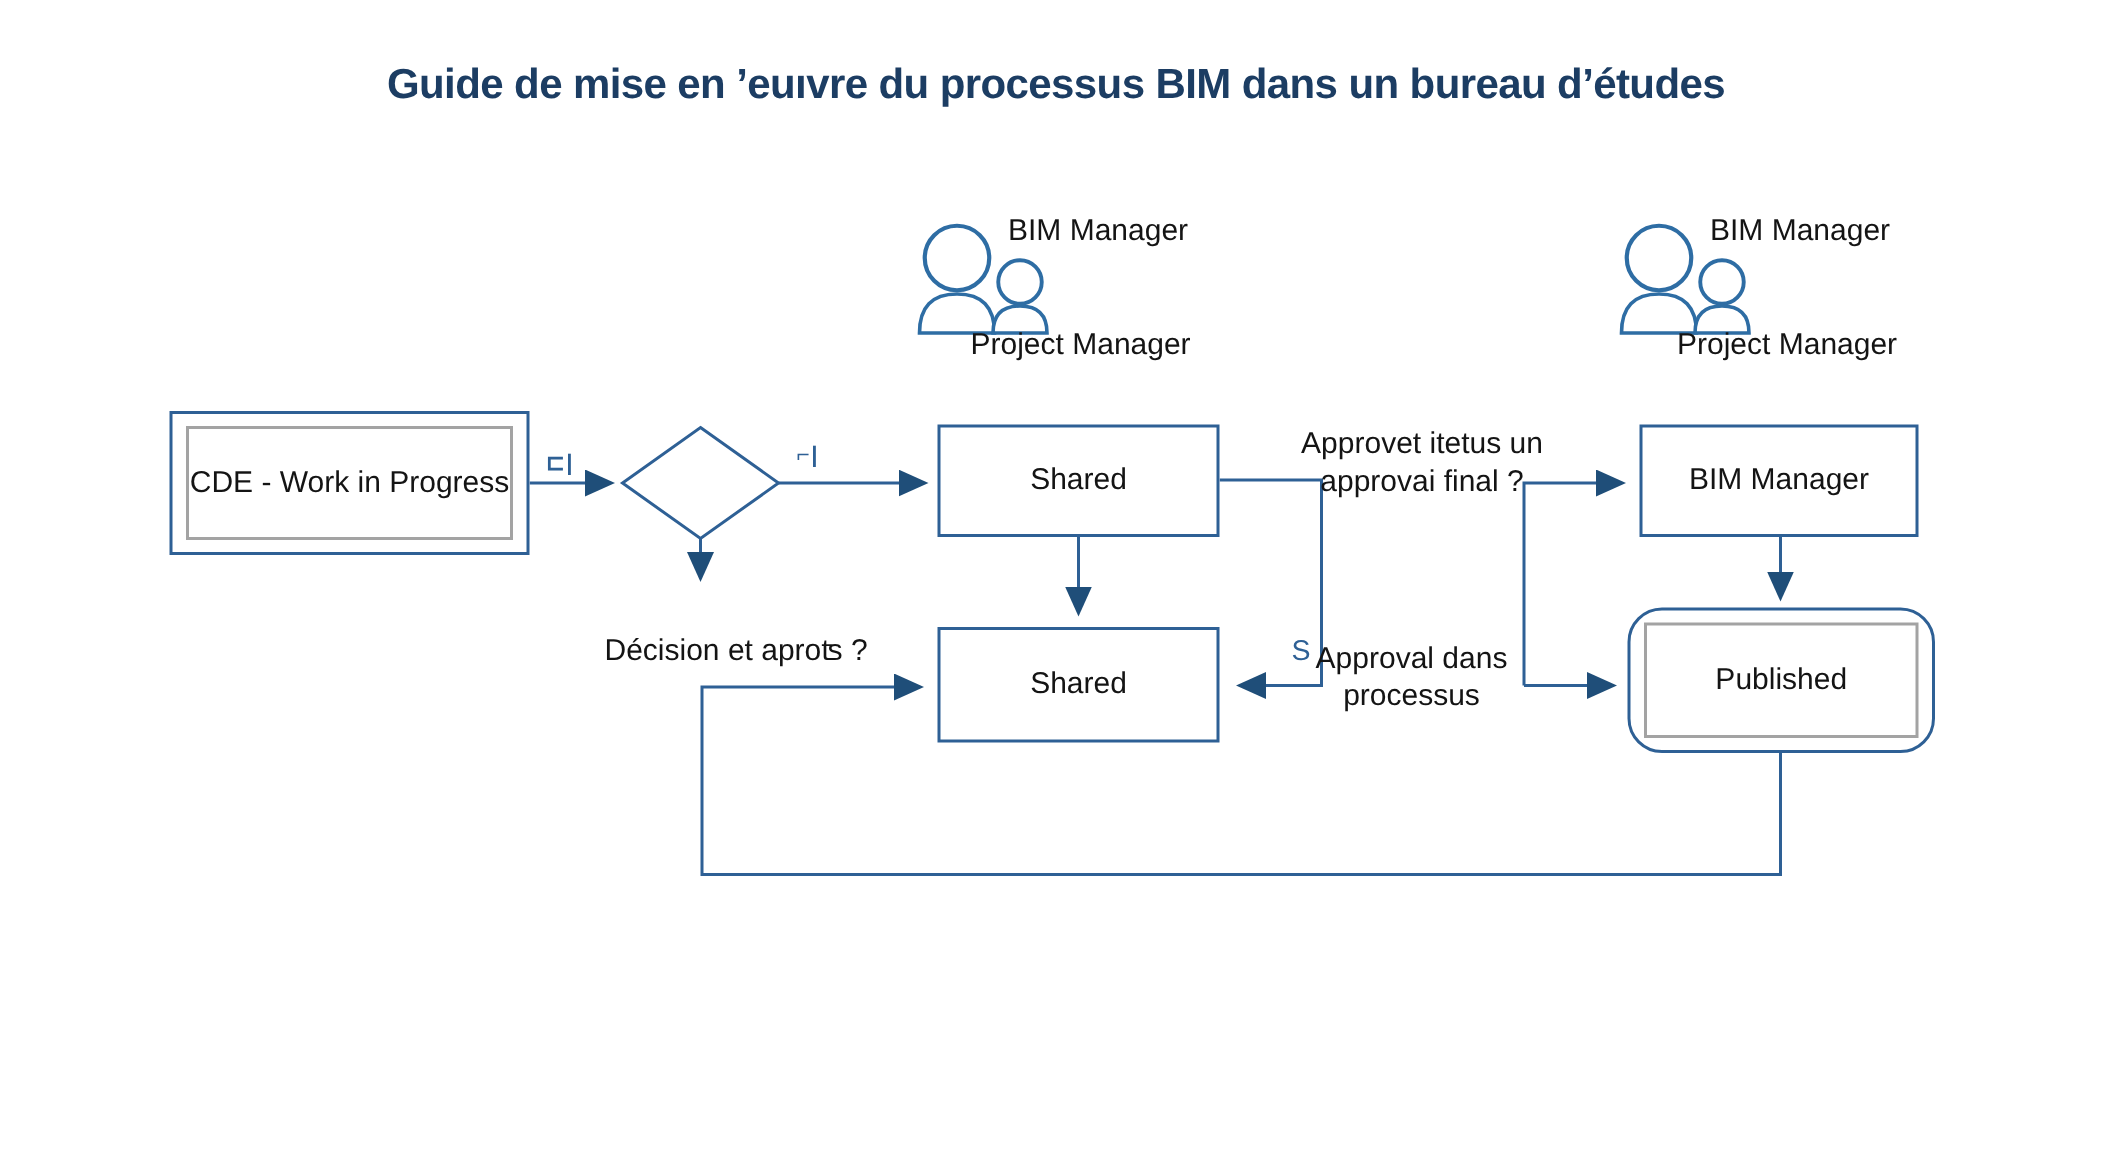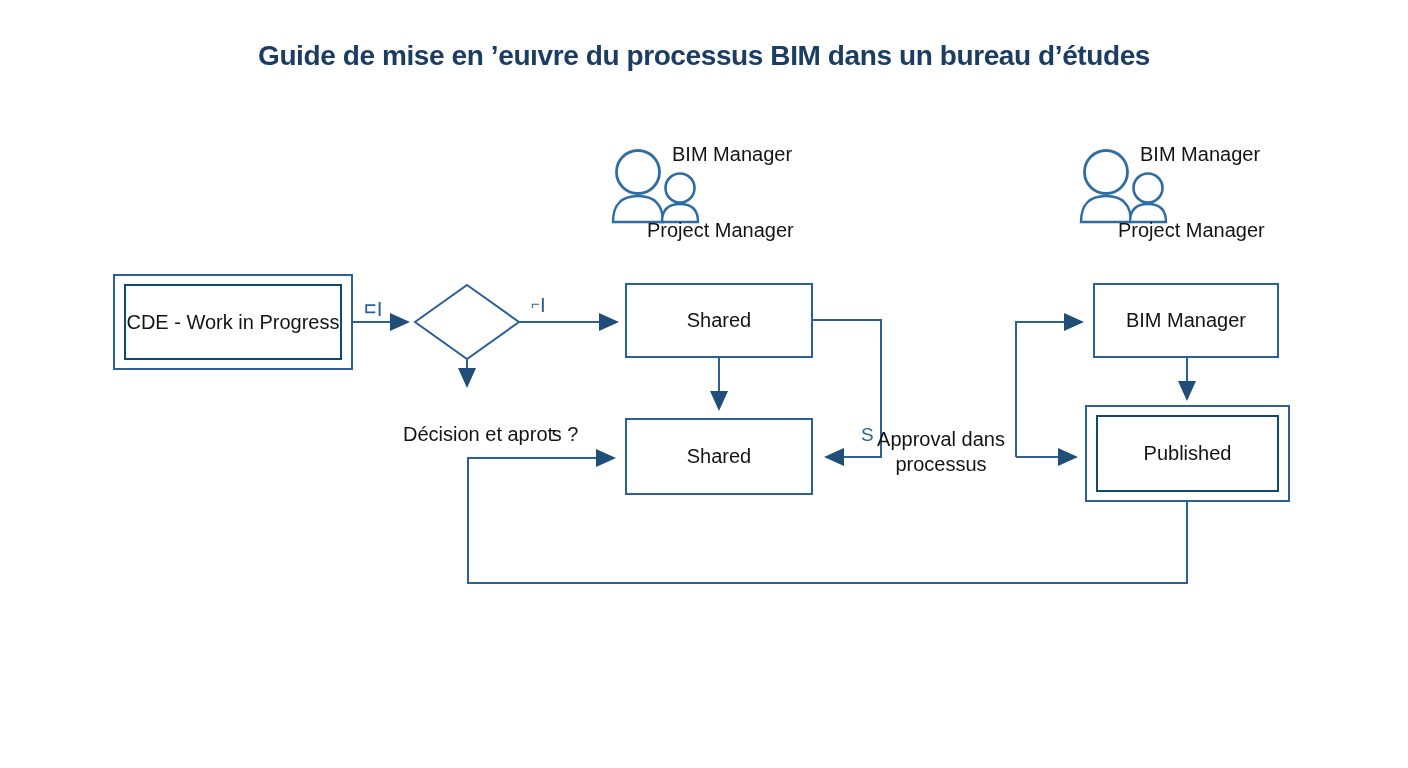--- a/index.html
+++ b/index.html
@@ -23,21 +23,21 @@
     position:absolute;
     border:2px solid #2e6095;
     background:#ffffff;
     display:flex;align-items:center;justify-content:center;
     font-size:20px;color:#141414;
     box-sizing:border-box;
   }
   .node .inner{
     position:absolute;
     left:9px;right:9px;top:8px;bottom:8px;
-    border:2px solid #0c4a6e;
+    border:2px solid #a3a3a3;
     display:flex;align-items:center;justify-content:center;
     box-sizing:border-box;
     text-align:center;
   }
   .label{
     position:absolute;
     font-size:20px;color:#141414;
     white-space:nowrap;
   }
   .label.center{white-space:normal;text-align:center;line-height:25px;}
@@ -111,37 +111,41 @@
     </div>
   </div>
 
   <div class="tiny-glyph" style="left:364px;top:299px;">⊏|</div>
   <div class="tiny-glyph" style="left:531px;top:295px;">⌐|</div>
 
   <div class="node" style="left:625px;top:283px;width:188px;height:75px;">
     <span>Shared</span>
   </div>
 
+  <div class="label center" style="left:852px;top:284px;width:192px;">
+    <span>Approvet itetus un</span><br>
+    <span>approvai final ?</span>
+  </div>
 
   <div class="node" style="left:1093px;top:283px;width:186px;height:75px;">
     <span>BIM Manager</span>
   </div>
 
   <div class="label" style="left:403px;top:423px;text-align:right;">Décision et aproʦ ?</div>
 
   <div class="node" style="left:625px;top:418px;width:188px;height:77px;">
     <span>Shared</span>
   </div>
 
   <div class="s-glyph" style="left:861px;top:424px;">S</div>
 
   <div class="label center" style="left:876px;top:427px;width:130px;">
     <span>Approval dans</span><br>
     <span>processus</span>
   </div>
 
-  <div class="node" style="left:1085px;top:405px;width:205px;height:97px;">
+  <div class="node" style="left:1085px;top:405px;width:205px;height:97px;border-radius:23px;">
     <div class="inner">
       <span>Published</span>
     </div>
   </div>
 
 </div>
 
 </body></html>

